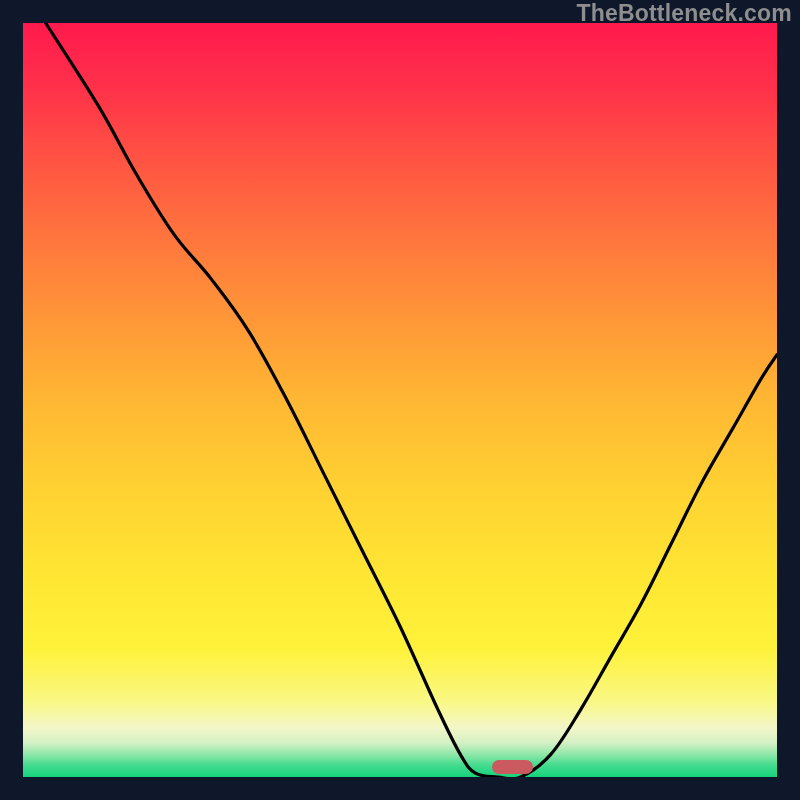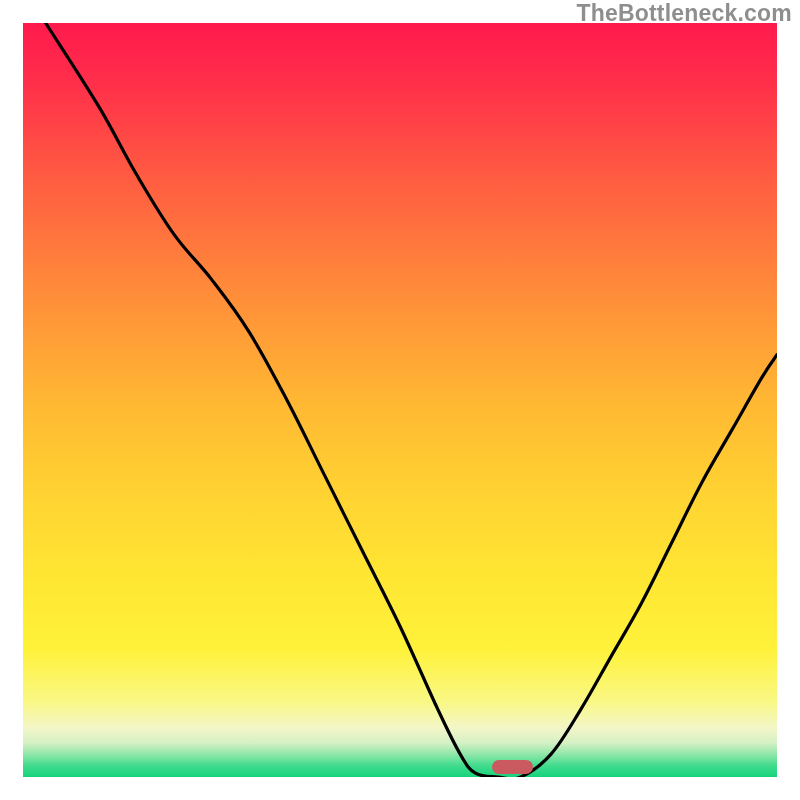--- a/index.html
+++ b/index.html
@@ -7,21 +7,21 @@
     padding: 0;
     width: 800px;
     height: 800px;
     background: #000;
     overflow: hidden;
   }
   .stage {
     position: relative;
     width: 800px;
     height: 800px;
-    background: #ffffff;
+    background: #0f172a;
   }
   .plot {
     position: absolute;
     left: 23px;
     top: 23px;
     width: 754px;
     height: 754px;
   }
   .gradient {
     position: absolute;

